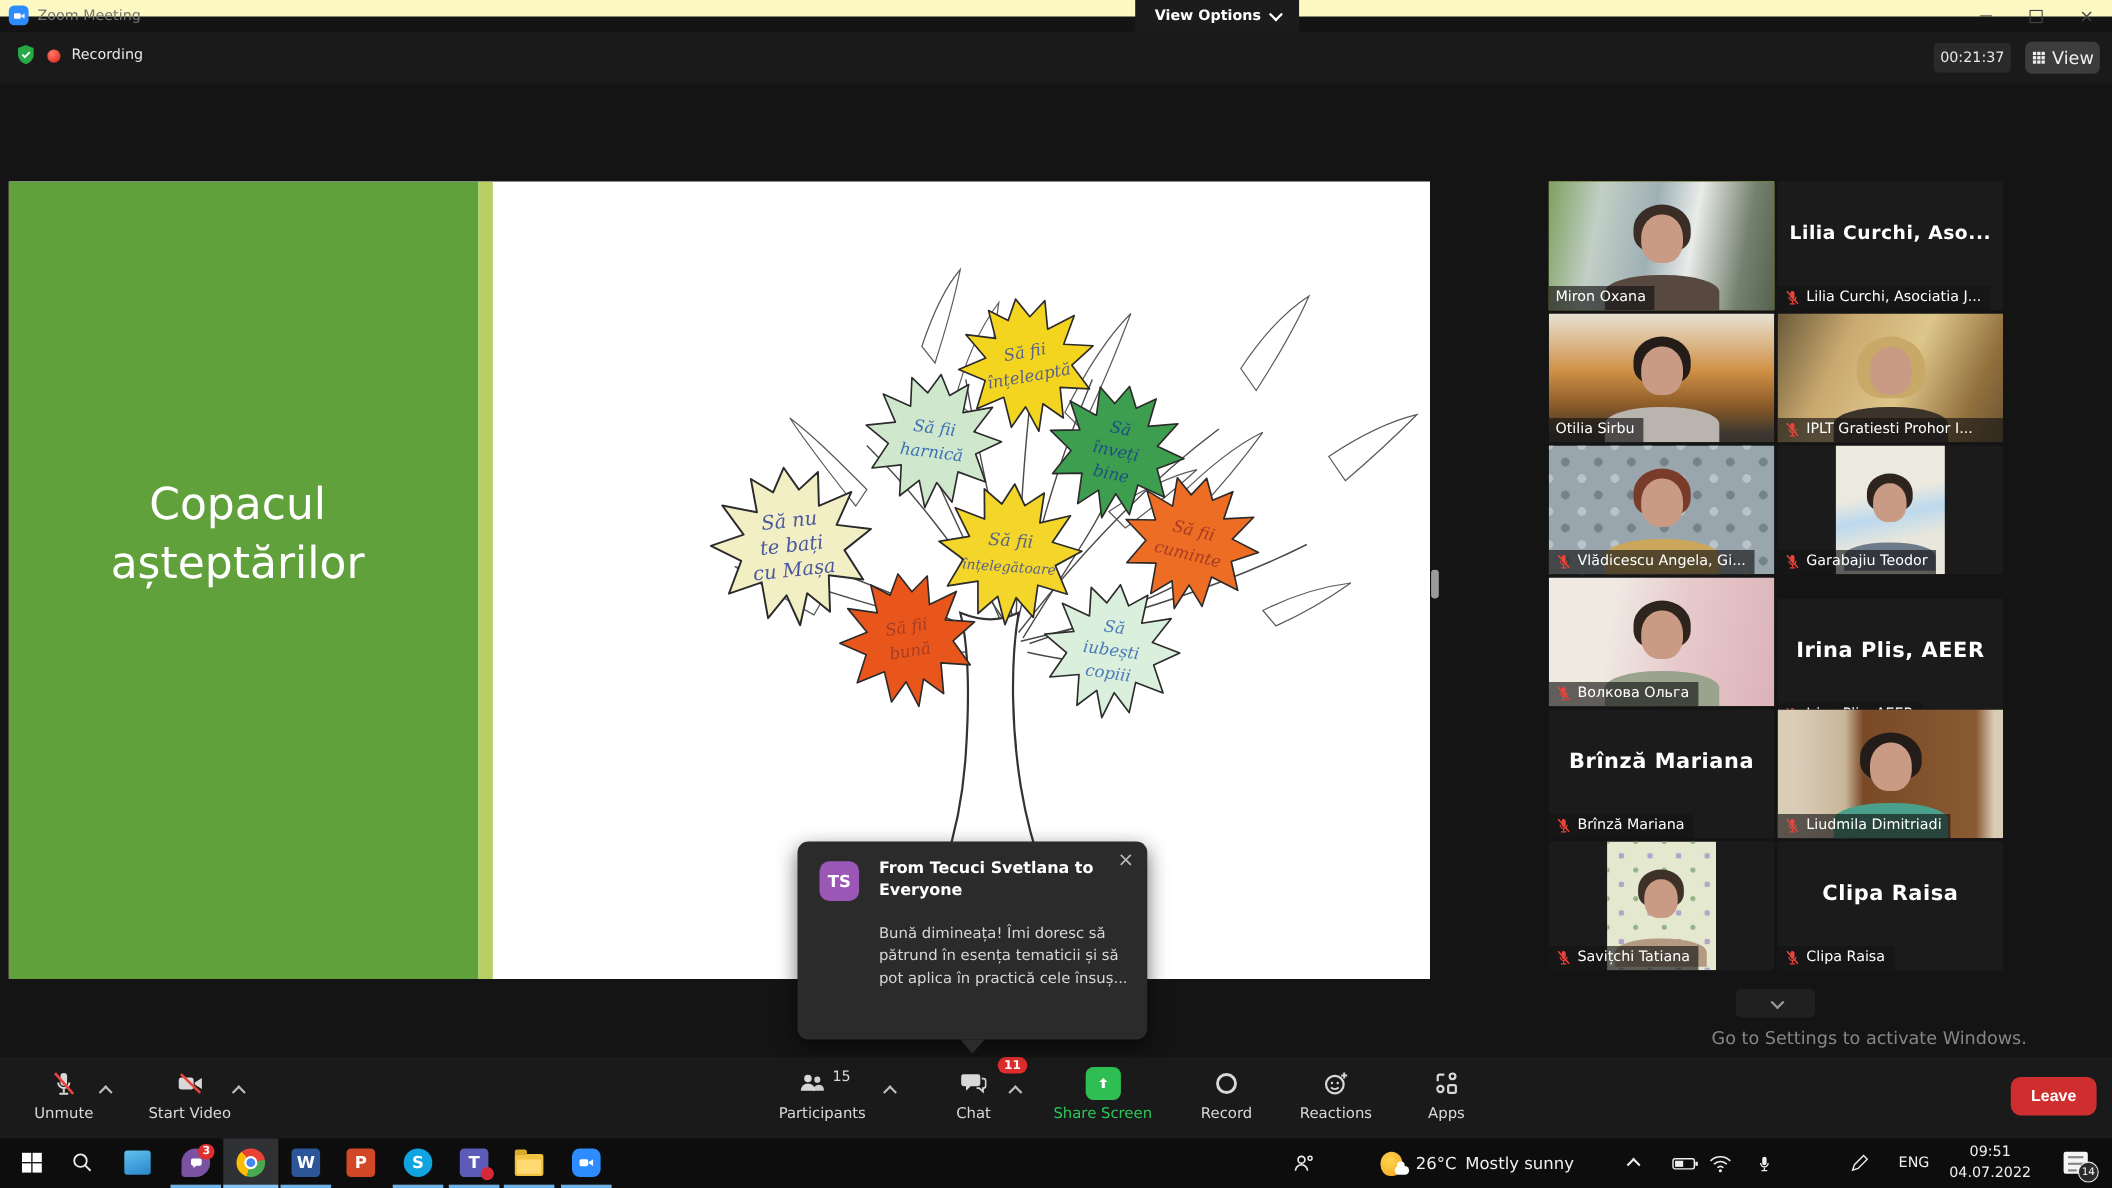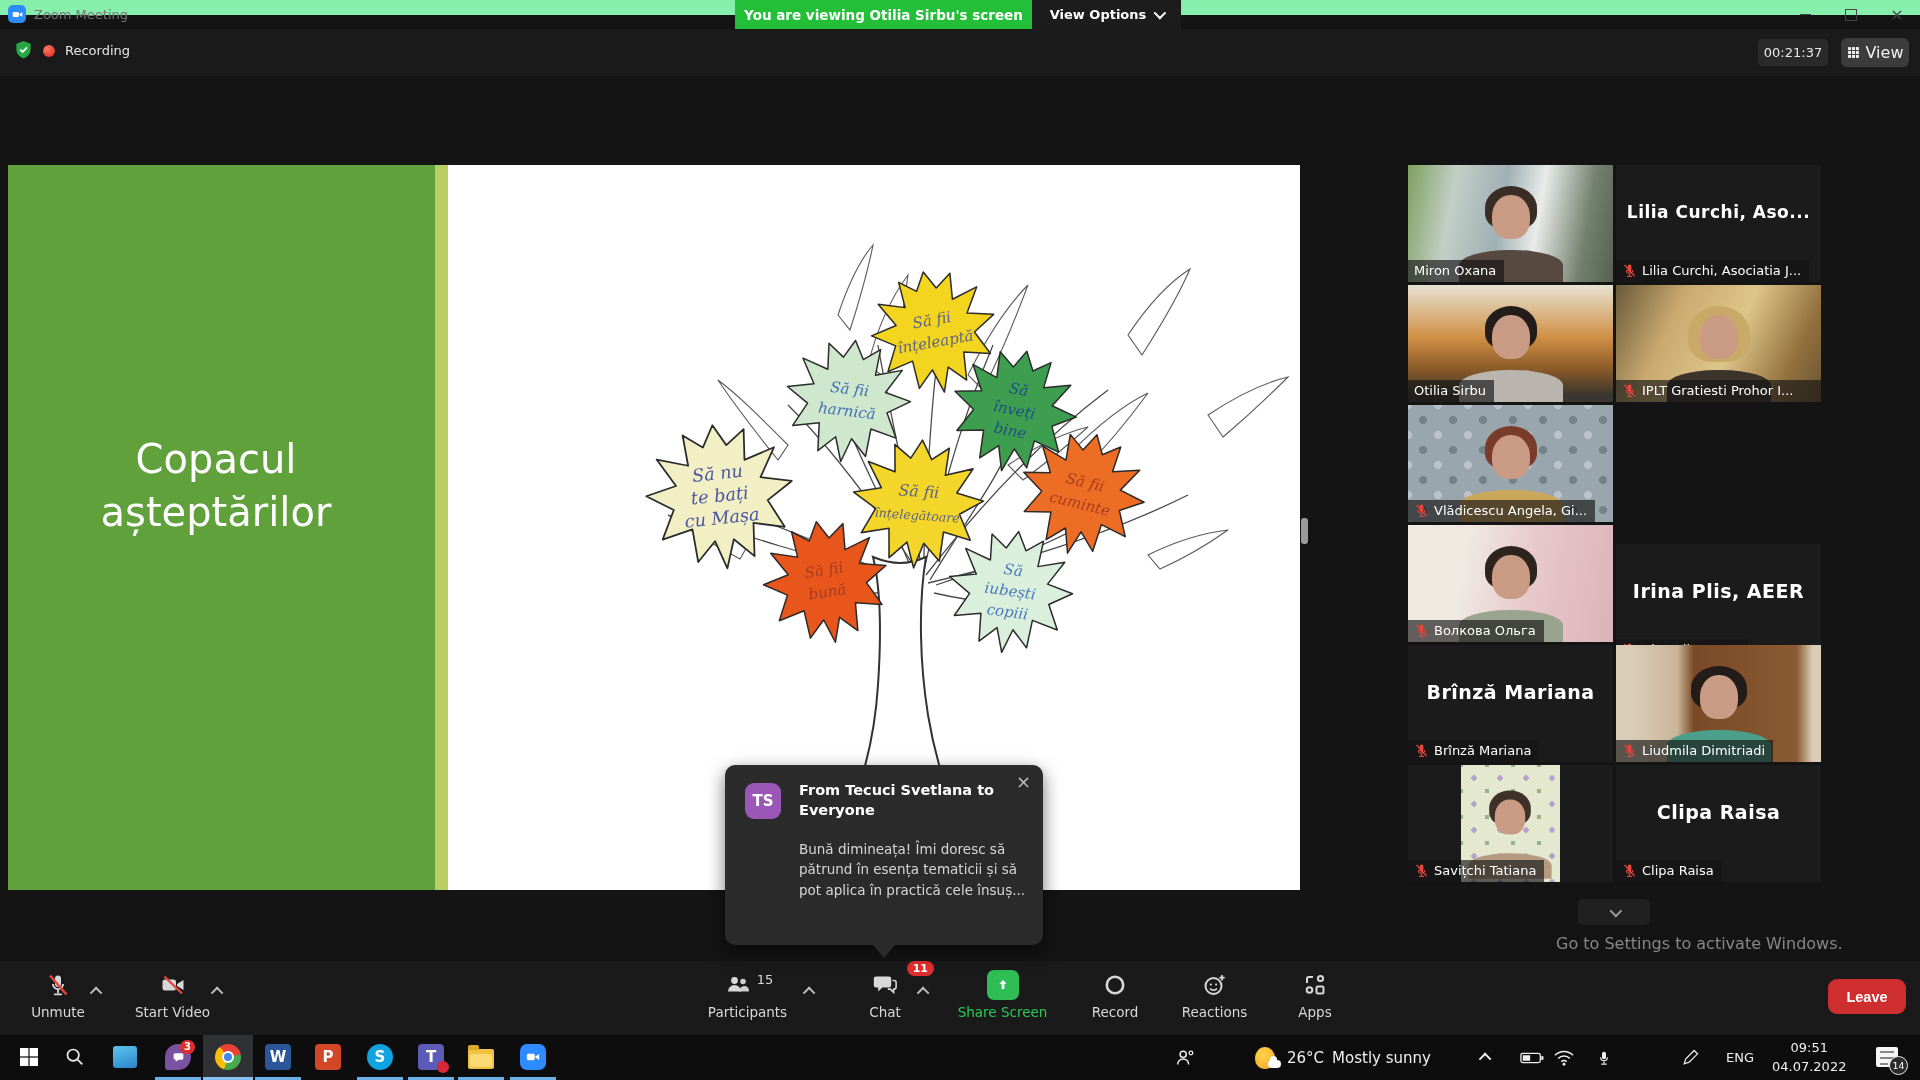--- a/index.html
+++ b/index.html
@@ -1,19 +1,19 @@
 <!DOCTYPE html>
 <html><head>
 <meta charset="utf-8">
 <style>
   html,body{margin:0;padding:0;background:#000;}
   #screen{position:relative;width:1920px;height:1080px;overflow:hidden;
           font-family:"DejaVu Sans","Liberation Sans",sans-serif;background:#141414;}
   
-  .titlebar{position:absolute;left:0;top:0;width:1920px;height:15px;background:#86efac;z-index:40;}
+  .titlebar{position:absolute;left:0;top:0;width:1920px;height:15px;background:#fef9c3;z-index:40;}
   .tb-app{position:absolute;left:8px;top:5px;display:flex;align-items:center;gap:8px;}
   .zoom-logo{width:18px;height:18px;border-radius:5px;background:#2d8cff;display:flex;align-items:center;justify-content:center;}
   .tb-title{font-size:13px;color:#767676;}
   .share-banner{position:absolute;left:735px;top:0;width:297px;height:29px;background:#23bf39;
     color:#fff;font-weight:bold;font-size:13.5px;display:flex;align-items:center;justify-content:center;}
   .view-options{position:absolute;left:1032px;top:0;width:149px;height:29px;background:#1c1c1c;color:#fff;
     font-weight:bold;font-size:13px;display:flex;align-items:center;justify-content:center;gap:8px;cursor:pointer;}
   .chev{display:inline-block;width:7px;height:7px;border-right:2px solid currentColor;border-bottom:2px solid currentColor;}
   .chev.down{transform:rotate(45deg) translateY(-2px);}
   .chev.up{transform:rotate(-135deg) translateY(-2px);}
@@ -170,21 +170,20 @@
 
   <div class="titlebar">
     <div class="tb-app">
       <span class="zoom-logo">
         <svg width="11" height="11" viewBox="0 0 24 24" style="color:#fff">
             <use href="#sym-cam"></use>
           </svg>
       </span>
       <span class="tb-title">Zoom Meeting</span>
     </div>
-    <div class="share-banner">You are viewing Otilia Sirbu's screen</div>
     <div class="view-options">
       <span>View Options</span>
       <span class="chev down"></span>
     </div>
     <div class="win-controls">
       <div class="wc">
           <span class="minus"></span>
         </div>
       <div class="wc">
           <span class="maxi"></span>
@@ -366,20 +365,36 @@
           </div>
         </div>
       <div class="nameplate">
         <svg class="micsvg" viewBox="0 0 24 24">
             <use href="#sym-mic"></use>
             <line x1="4" y1="3" x2="20" y2="21" stroke="#e8453c" stroke-width="2.2"></line>
           </svg>
         <span>Vlădicescu Angela, Gi...</span>
       </div>
     </div>
+    <div class="tile" style="left:1616px;top:329px">
+      <div class="vid narrow bg6">
+          <div class="person small">
+            <div class="hair" style="background:#2e241e"></div>
+            <div class="head"></div>
+            <div class="torso" style="background:#6d7a8a"></div>
+          </div>
+        </div>
+      <div class="nameplate">
+        <svg class="micsvg" viewBox="0 0 24 24">
+            <use href="#sym-mic"></use>
+            <line x1="4" y1="3" x2="20" y2="21" stroke="#e8453c" stroke-width="2.2"></line>
+          </svg>
+        <span>Garabajiu Teodor</span>
+      </div>
+    </div>
 
     <div class="tile" style="left:1408px;top:449px">
       <div class="vid bg7">
           <div class="person">
             <div class="hair" style="background:#2e241e"></div>
             <div class="head"></div>
             <div class="torso" style="background:#9aa38e"></div>
           </div>
         </div>
       <div class="nameplate">

